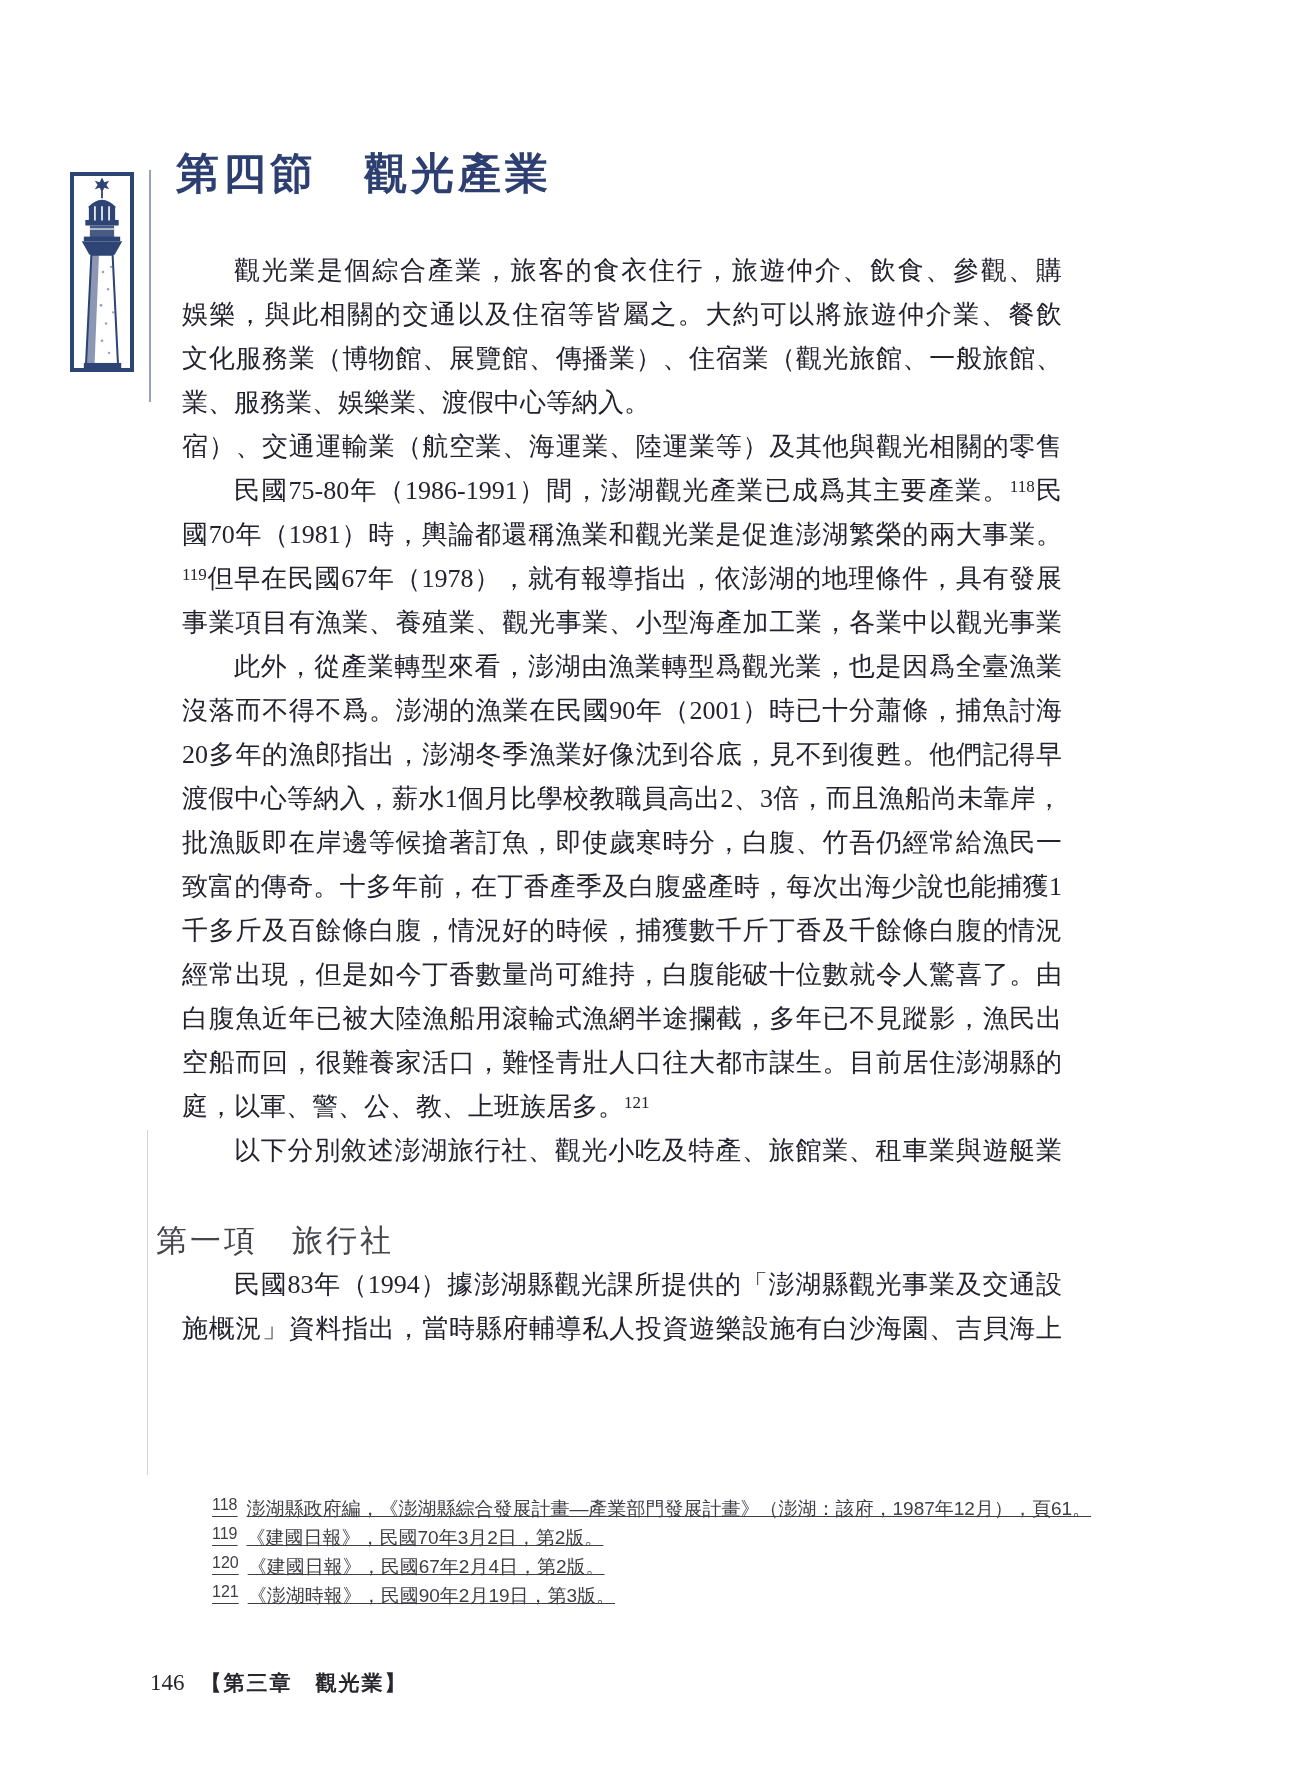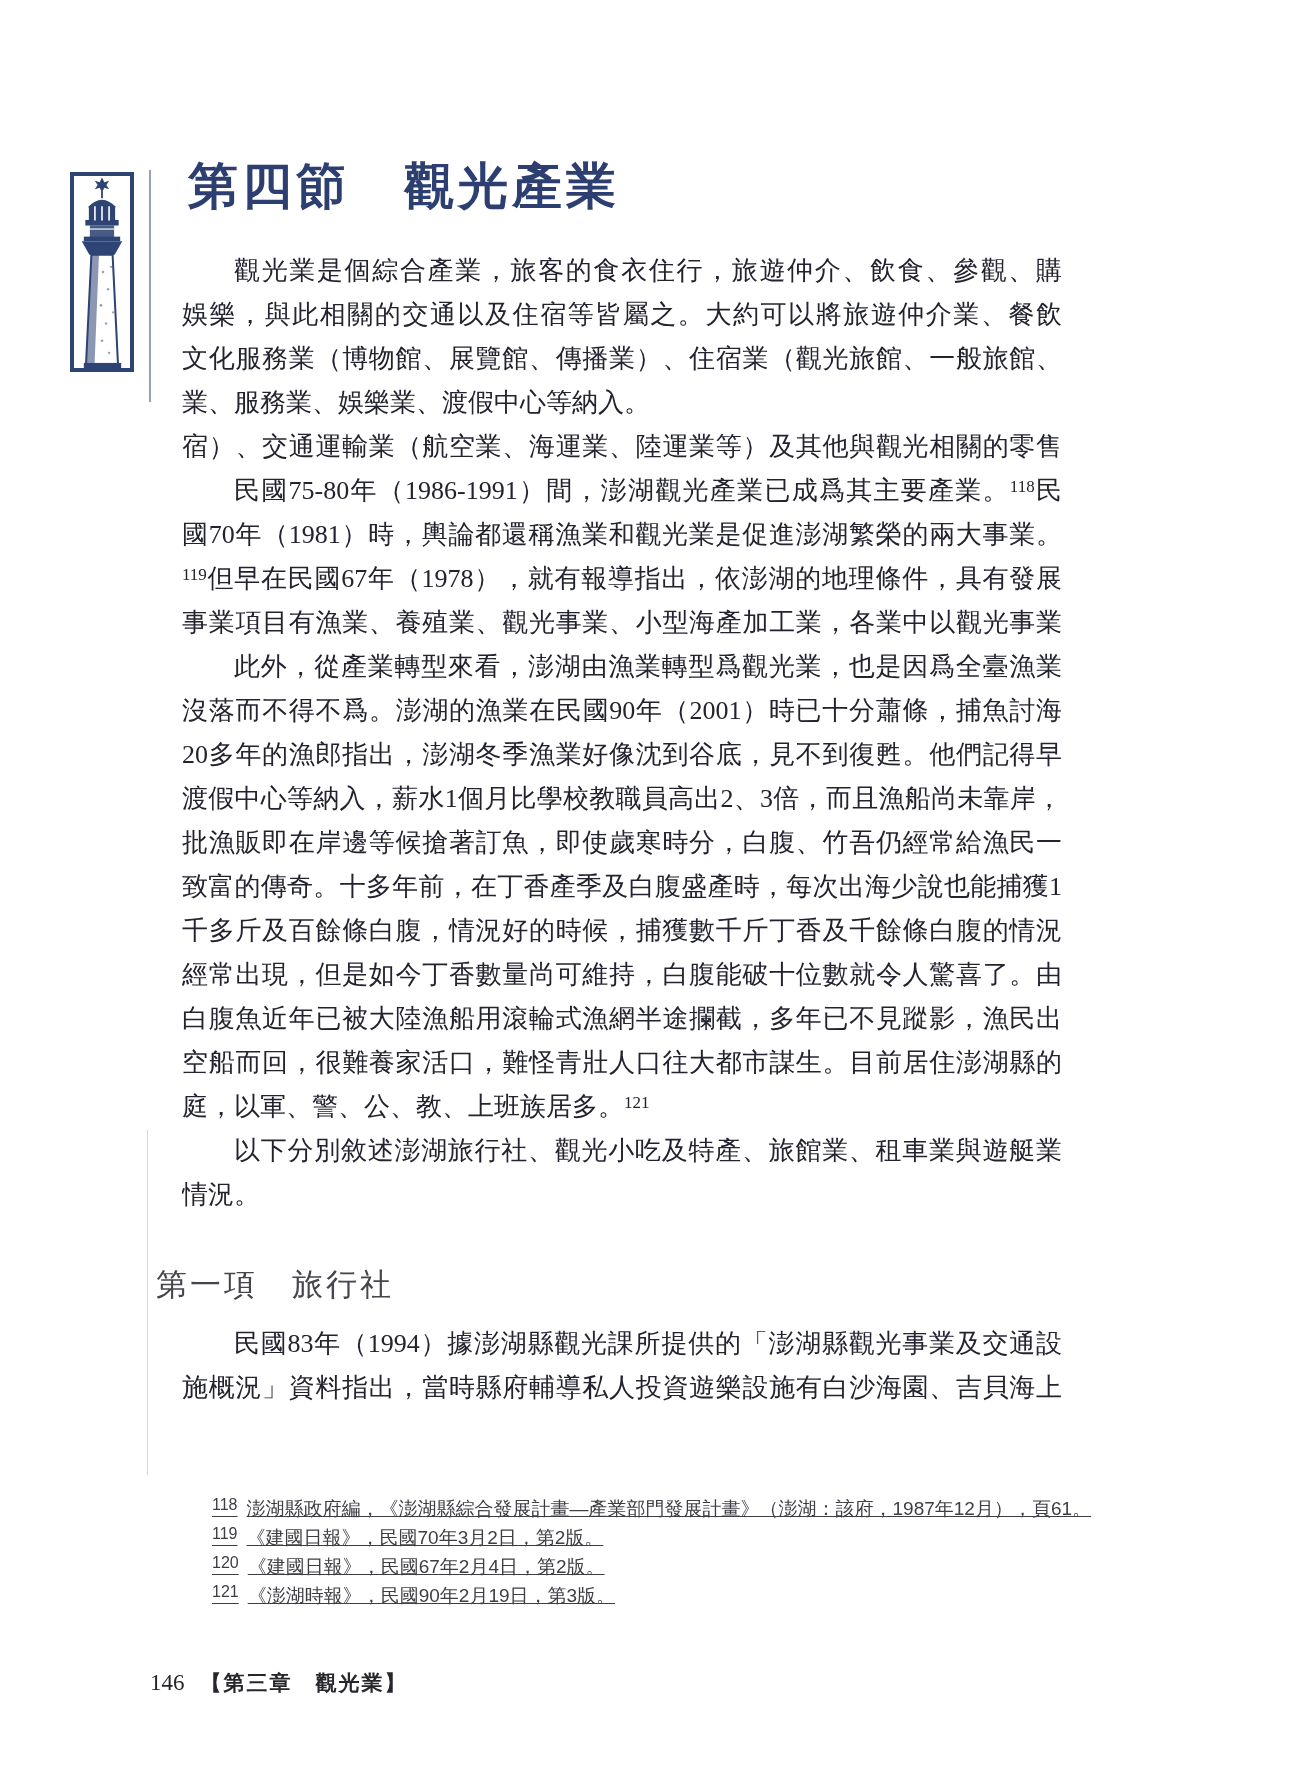--- a/index.html
+++ b/index.html
@@ -10,32 +10,32 @@
   
   .art-frame{
     position:absolute;left:70px;top:172px;width:56px;height:192px;
     border:4px solid #2e4474;background:#ffffff;overflow:hidden;
   }
   .art-frame svg{display:block;width:100%;height:100%;}
   .divider-top{position:absolute;left:149px;top:170px;width:2px;height:232px;background:#98a1b6;}
   .divider-low{position:absolute;left:147px;top:1130px;width:1px;height:345px;background:#d3d6de;}
   
   .section-title{
-    position:absolute;left:172px;top:144px;margin:16px;
-    font-size:50px;line-height:52px;font-weight:bold;letter-spacing:4px;color:#2c3f70;
+    position:absolute;left:172px;top:144px;margin:4px;
+    font-size:43px;line-height:52px;font-weight:bold;letter-spacing:4px;color:#2c3f70;
   }
   
   .body-col{position:absolute;left:182px;top:249px;width:880px;font-size:26px;line-height:44px;}
   .para{margin:0;}
   .t-line{height:44px;overflow:hidden;text-align:justify;text-align-last:justify;}
   .t-line.first{text-indent:2em;}
   .t-line.last{text-align-last:left;}
   sup.fn-ref{font-size:17px;line-height:0;vertical-align:7px;}
   .subheading{
-    margin:45px 0 15px -26px;height:45px;line-height:45px;
+    margin:45px 0 0 -26px;height:45px;line-height:45px;
     font-family:"Liberation Sans","DejaVu Sans",sans-serif;
     font-size:31px;font-weight:500;letter-spacing:3px;color:#45454d;
   }
   
   .footnotes{
     position:absolute;left:212px;top:1490px;width:1060px;
     font-family:"Liberation Sans","DejaVu Sans",sans-serif;
     font-size:19px;color:#3d3d44;text-decoration:underline;
   }
   .footnote{height:29px;line-height:29px;white-space:nowrap;}
@@ -109,21 +109,20 @@
         <div class="t-line">批漁販即在岸邊等候搶著訂魚，即使歲寒時分，白腹、竹吾仍經常給漁民一夕</div>
         <div class="t-line">致富的傳奇。十多年前，在丁香產季及白腹盛產時，每次出海少說也能捕獲1</div>
         <div class="t-line">千多斤及百餘條白腹，情況好的時候，捕獲數千斤丁香及千餘條白腹的情況亦</div>
         <div class="t-line">經常出現，但是如今丁香數量尚可維持，白腹能破十位數就令人驚喜了。由於</div>
         <div class="t-line">白腹魚近年已被大陸漁船用滾輪式漁網半途攔截，多年已不見蹤影，漁民出海</div>
         <div class="t-line">空船而回，很難養家活口，難怪青壯人口往大都市謀生。目前居住澎湖縣的家</div>
         <div class="t-line last">庭，以軍、警、公、教、上班族居多。<sup class="fn-ref">121</sup></div>
       </div>
       <div class="para">
         <div class="t-line first">以下分別敘述澎湖旅行社、觀光小吃及特產、旅館業、租車業與遊艇業的</div>
-        <div class="t-line last">情況。</div>
       </div>
       <h2 class="subheading">第一項　旅行社</h2>
       <div class="para">
         <div class="t-line first">民國83年（1994）據澎湖縣觀光課所提供的「澎湖縣觀光事業及交通設</div>
         <div class="t-line">施概況」資料指出，當時縣府輔導私人投資遊樂設施有白沙海園、吉貝海上</div>
       </div>
     </div>
 
   <div class="footnotes">
       <div class="footnote"><span class="fn-num">118</span><span class="fn-text">澎湖縣政府編，《澎湖縣綜合發展計畫—產業部門發展計畫》（澎湖：該府，1987年12月），頁61。</span></div>

